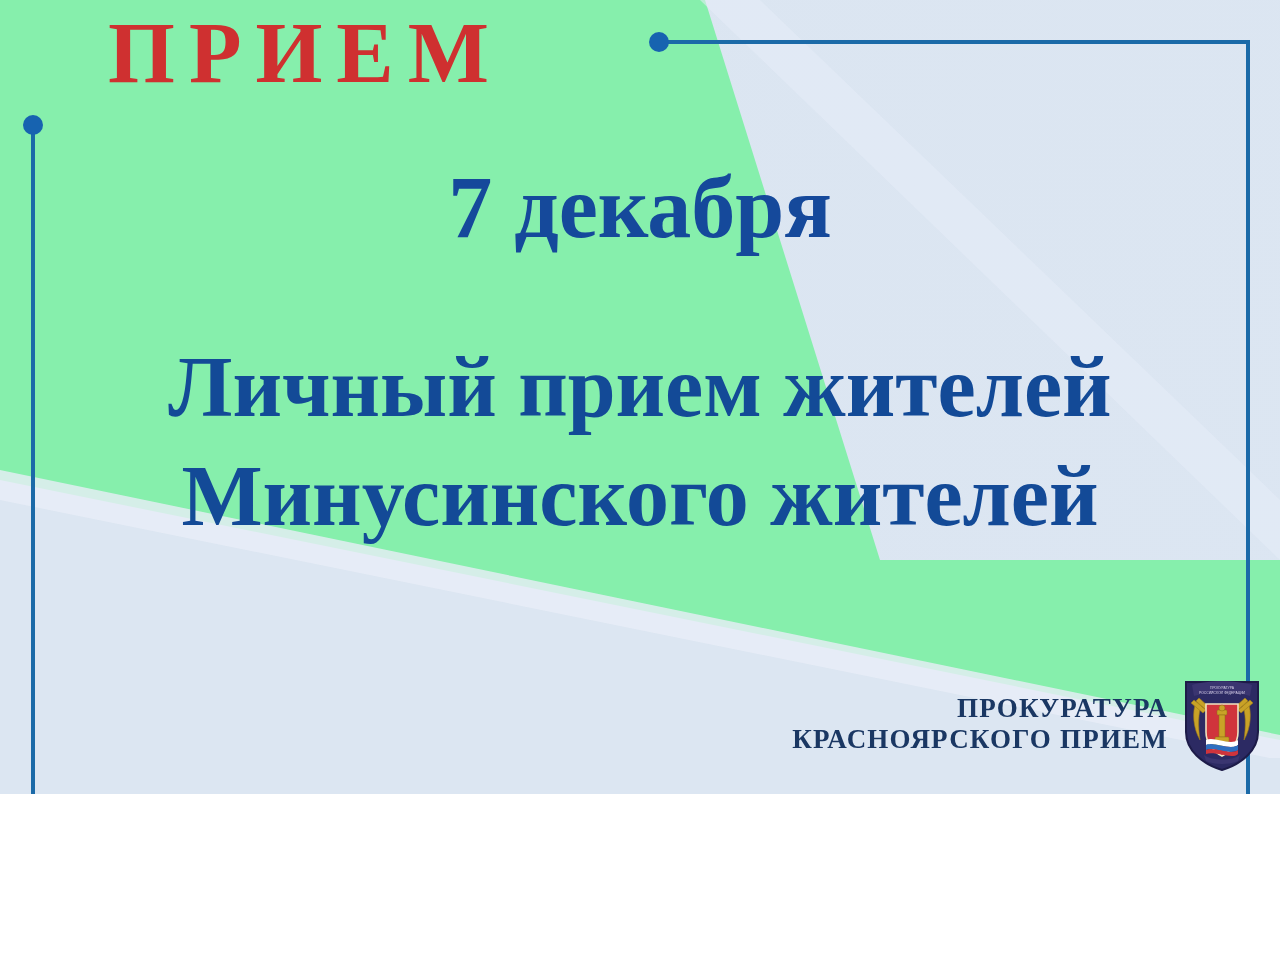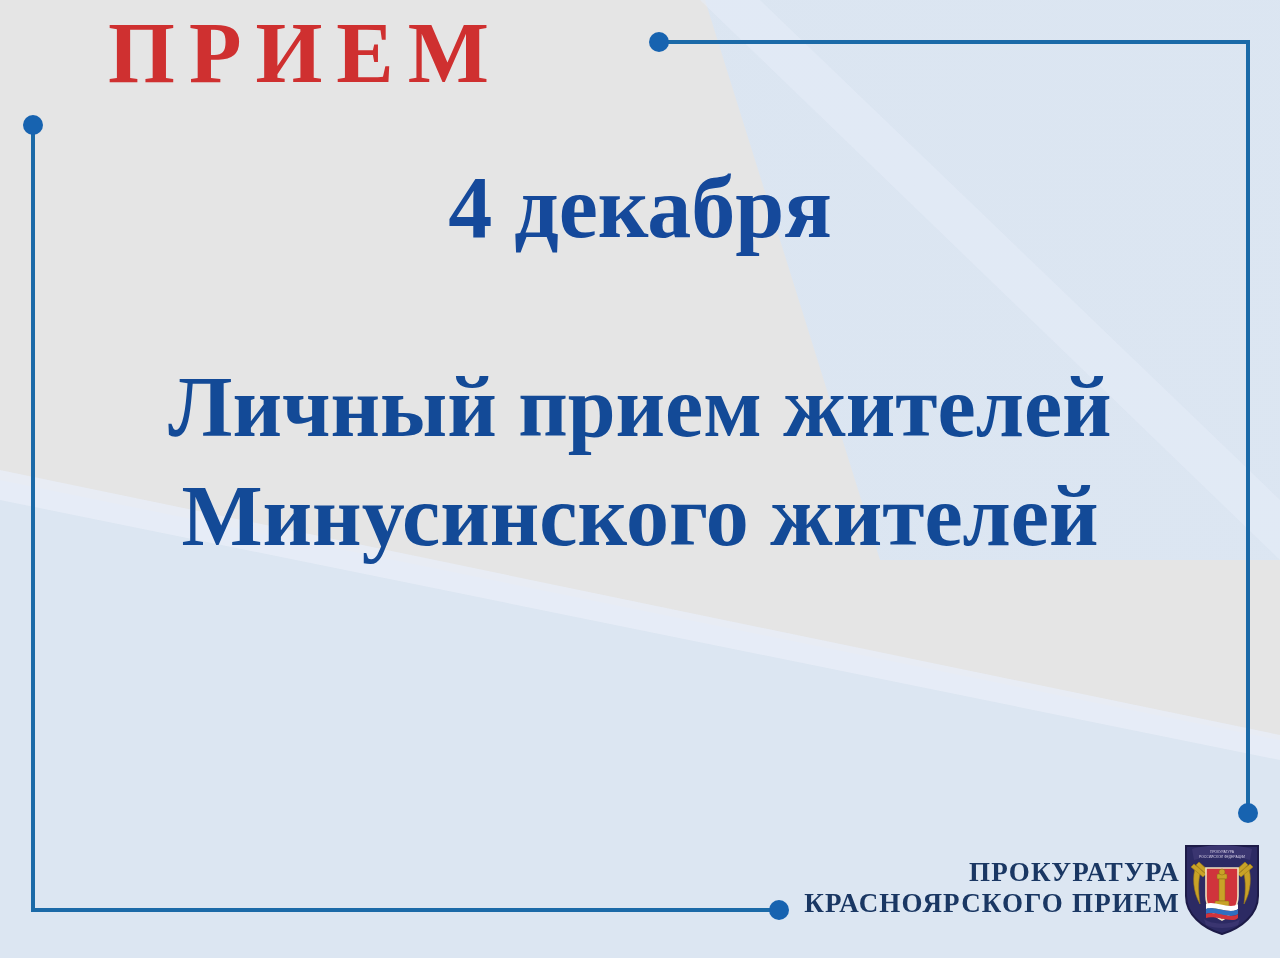--- a/index.html
+++ b/index.html
@@ -3,23 +3,23 @@
 <meta charset="utf-8">
 <style>
   html, body {
     margin: 0;
     padding: 0;
     background: #ffffff;
   }
   #poster {
     position: relative;
     width: 1280px;
-    height: 958px;
+    height: 794px;
     overflow: hidden;
-    background: #e5e5e5;
+    background: #86efac;
     font-family: "Liberation Serif", "DejaVu Serif", serif;
   }
 
   
   .bg-layer {
     position: absolute;
     inset: 0;
     overflow: hidden;
     z-index: 0;
   }
@@ -101,33 +101,32 @@
     left: 40px;
     right: 40px;
     top: 333px;
     z-index: 3;
     text-align: center;
     font-size: 86px;
     font-weight: 700;
     color: #134a97;
     line-height: 1.27;
     font-family: "Liberation Serif", "DejaVu Serif", serif;
-    margin-top: 20px;
   }
   .headline .ln { display: block; }
 
   
   .logo-block {
     position: absolute;
     right: 18px;
     bottom: 22px;
     z-index: 4;
     display: flex;
     align-items: center;
-    gap: 2px;
+    gap: 14px;
   }
   .logo-text {
     text-align: right;
     font-family: "Liberation Serif", "DejaVu Serif", serif;
     color: #1a3763;
     font-weight: 700;
     line-height: 1.16;
     letter-spacing: 1.2px;
   }
   .logo-text .l1 { display: block; font-size: 27px; }
@@ -155,21 +154,21 @@
       <polyline points="33,126 33,910 778,910" fill="none" stroke="#1b6aa8" stroke-width="4"></polyline>
       <circle cx="659" cy="42" r="10" fill="#1763b0"></circle>
       <circle cx="1248" cy="813" r="10" fill="#1763b0"></circle>
       <circle cx="33" cy="125" r="10" fill="#1763b0"></circle>
       <circle cx="779" cy="910" r="10" fill="#1763b0"></circle>
     </svg>
   </div>
 
   <div class="kicker">ПРИЕМ</div>
 
-  <div class="date-line">4 декабря</div>
+  <div class="date-line">7 декабря</div>
 
   <div class="headline">
     <span class="ln">Личный прием жителей</span>
     <span class="ln">Минусинского жителей</span>
   </div>
 
   <div class="logo-block">
     <div class="logo-text">
       <span class="l1">ПРОКУРАТУРА</span>
       <span class="l2">КРАСНОЯРСКОГО ПРИЕМ</span>

